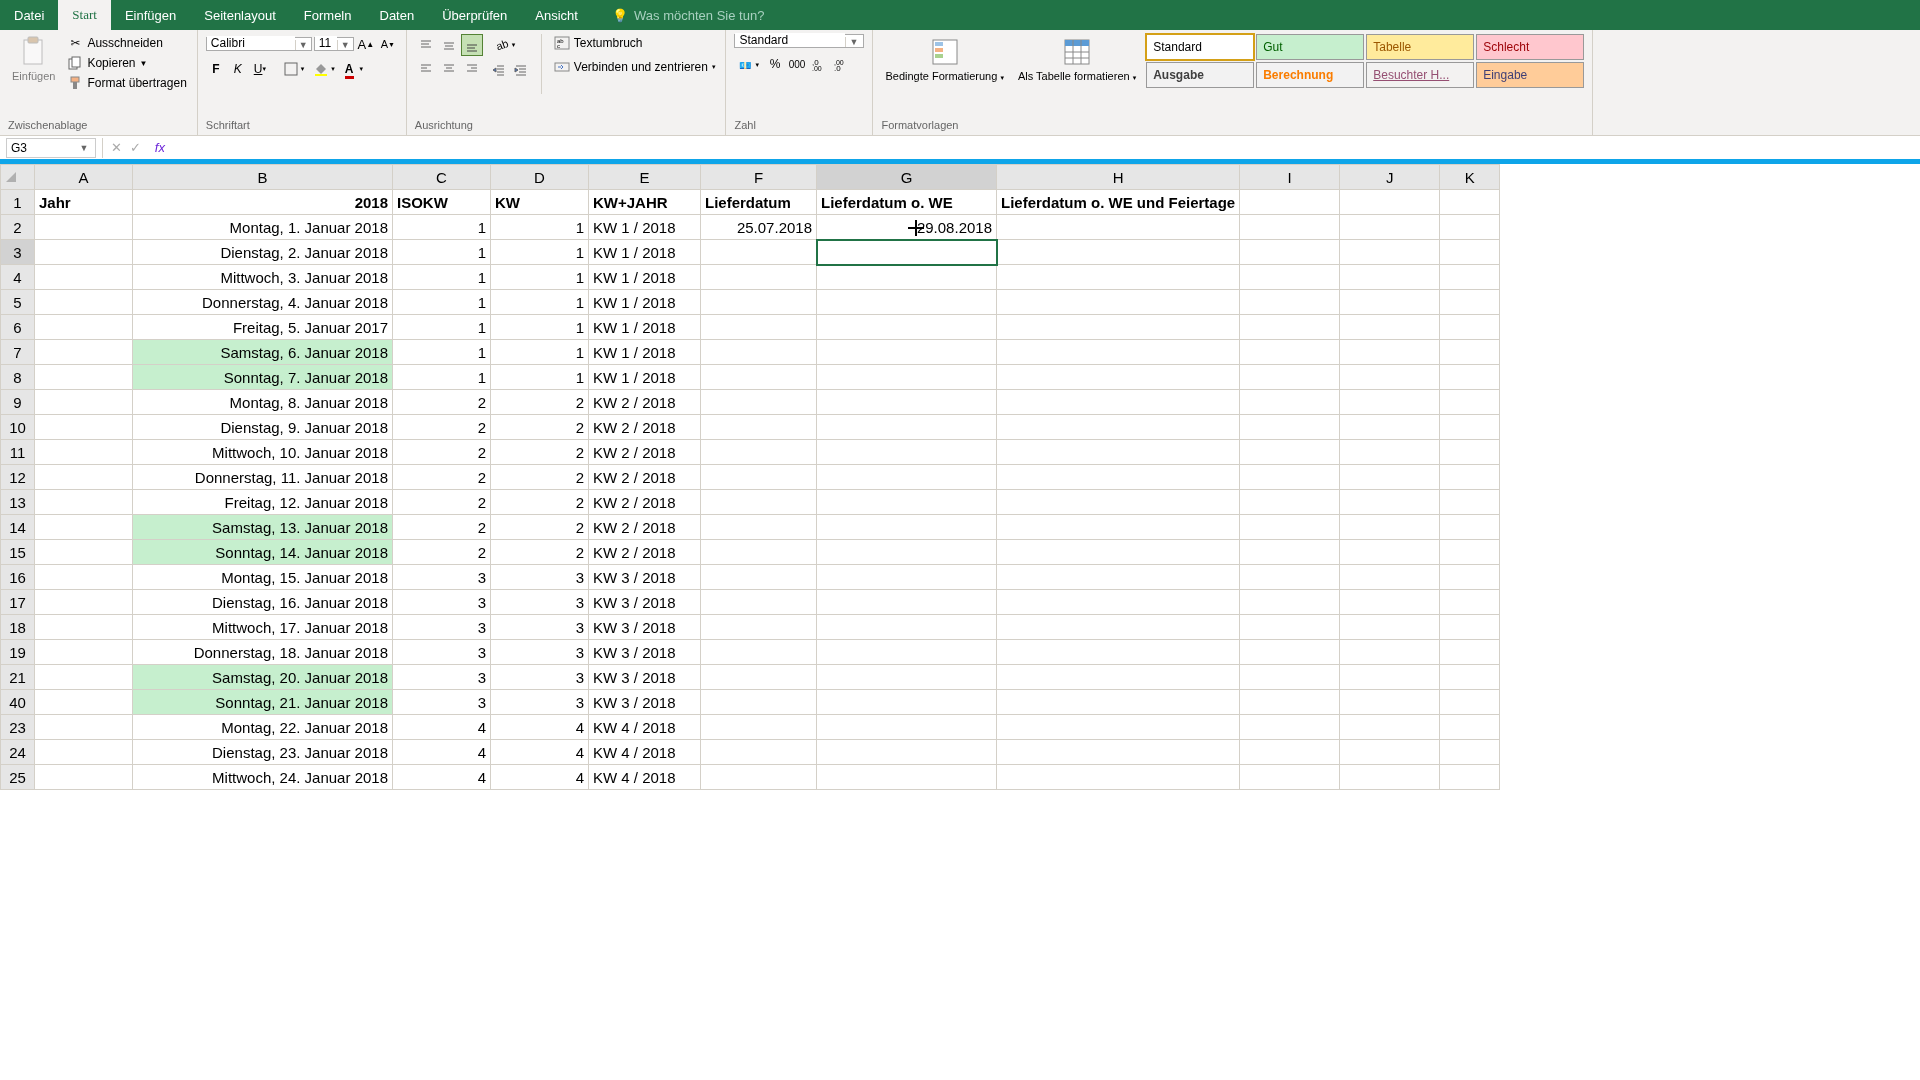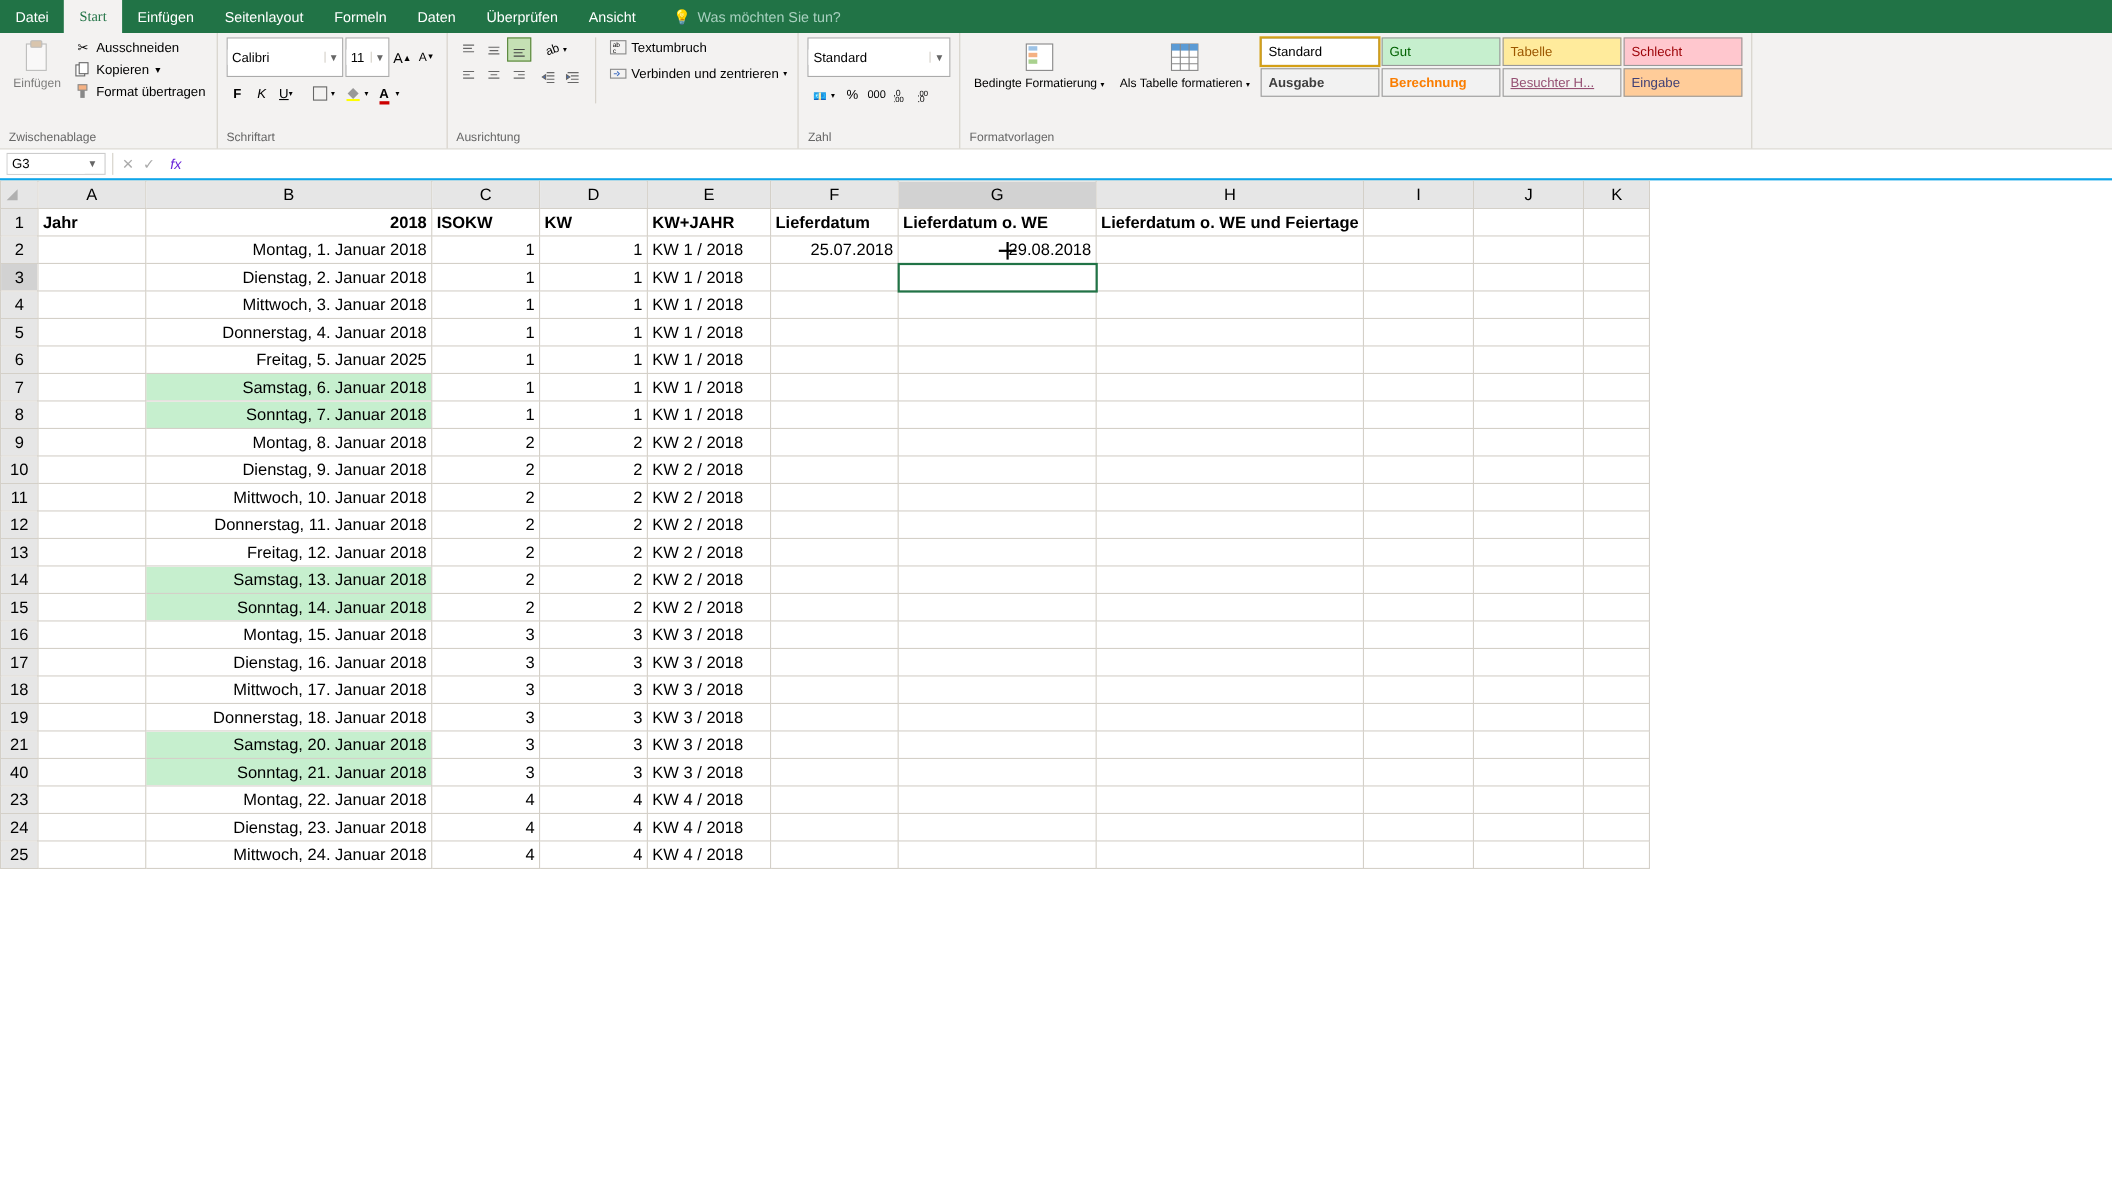--- a/index.html
+++ b/index.html
@@ -19,37 +19,37 @@
 .group-content { flex: 1; display: flex; align-items: flex-start; gap: 6px; }
 
 .btn-lg { display: flex; flex-direction: column; align-items: center; padding: 2px 4px; cursor: pointer; }
 .btn-lg .icon { width: 32px; height: 32px; display: flex; align-items: center; justify-content: center; }
 .btn-lg .lbl { font-size: 11px; text-align: center; margin-top: 2px; }
 
 .vstack { display: flex; flex-direction: column; gap: 2px; }
 .hitem { display: flex; align-items: center; gap: 4px; font-size: 12px; padding: 1px 2px; cursor: pointer; }
 .hitem .icon { width: 16px; height: 16px; display: inline-flex; align-items: center; justify-content: center; }
 
-.combo { display: flex; align-items: center; border: 1px solid #ababab; background: #fff; height: 36px; }
+.combo { display: flex; align-items: flex-end; border: 1px solid #ababab; background: #fff; height: 14px; }
 .combo input { border: none; outline: none; padding: 0 4px; font-size: 12px; }
 .combo .arrow { width: 16px; text-align: center; color: #666; font-size: 9px; border-left: 1px solid #d4d0c8; }
 
 .btn-tiny { width: 20px; height: 20px; border: 1px solid transparent; display: inline-flex; align-items: center; justify-content: center; cursor: pointer; font-size: 12px; }
 .btn-sm { height: 22px; display: inline-flex; align-items: center; padding: 0 4px; gap: 3px; cursor: pointer; font-size: 12px; }
 
 .align-grid { display: grid; grid-template-columns: repeat(3, 22px); grid-template-rows: repeat(2, 22px); gap: 1px; }
 .align-btn { border: 1px solid transparent; display: flex; align-items: center; justify-content: center; cursor: pointer; }
 .align-btn.sel { background: #c5e0b4; border-color: #548235; }
 
 .style-cells { display: grid; grid-template-columns: repeat(4, 108px); grid-template-rows: repeat(2, 26px); gap: 2px; }
 .style-cell { border: 1px solid #999; display: flex; align-items: center; padding: 0 6px; font-size: 12px; }
 .style-cell.sel { outline: 2px solid #d4a017; outline-offset: -1px; }
 
 
-.formula-bar { display: flex; align-items: center; border-bottom: 2px solid #0ea5e9; height: 28px; background: #fff; }
+.formula-bar { display: flex; align-items: center; border-bottom: 5px solid #0ea5e9; height: 28px; background: #fff; }
 .name-box { border: 1px solid #ccc; margin: 2px 6px; width: 90px; display: flex; align-items: center; }
 .name-box input { border: none; outline: none; width: 70px; padding: 2px 4px; font-size: 12px; }
 .name-box .arrow { width: 14px; text-align: center; font-size: 9px; color: #666; }
 .fb-btns { display: flex; gap: 8px; padding: 0 8px; color: #aaa; }
 .fx { font-style: italic; color: #6d28d9; margin: 0 6px; }
 .formula-input { flex: 1; border: none; outline: none; font-size: 12px; padding: 2px; }
 
 
 .grid-wrap { position: relative; height: calc(100vh - 164px); overflow: auto; }
 table.grid { border-collapse: collapse; table-layout: fixed; }
@@ -504,21 +504,21 @@
           <td class="r"></td>
           <td class="r"></td>
           <td></td>
           <td></td>
           <td></td>
           <td></td>
         </tr>
         <tr>
           <th>6</th>
           <td></td>
-          <td class="r">Freitag, 5. Januar 2025</td>
+          <td class="r">Freitag, 5. Januar 2017</td>
           <td class="r">1</td>
           <td class="r">1</td>
           <td class="l">KW 1 / 2018</td>
           <td class="r"></td>
           <td class="r"></td>
           <td></td>
           <td></td>
           <td></td>
           <td></td>
         </tr>

